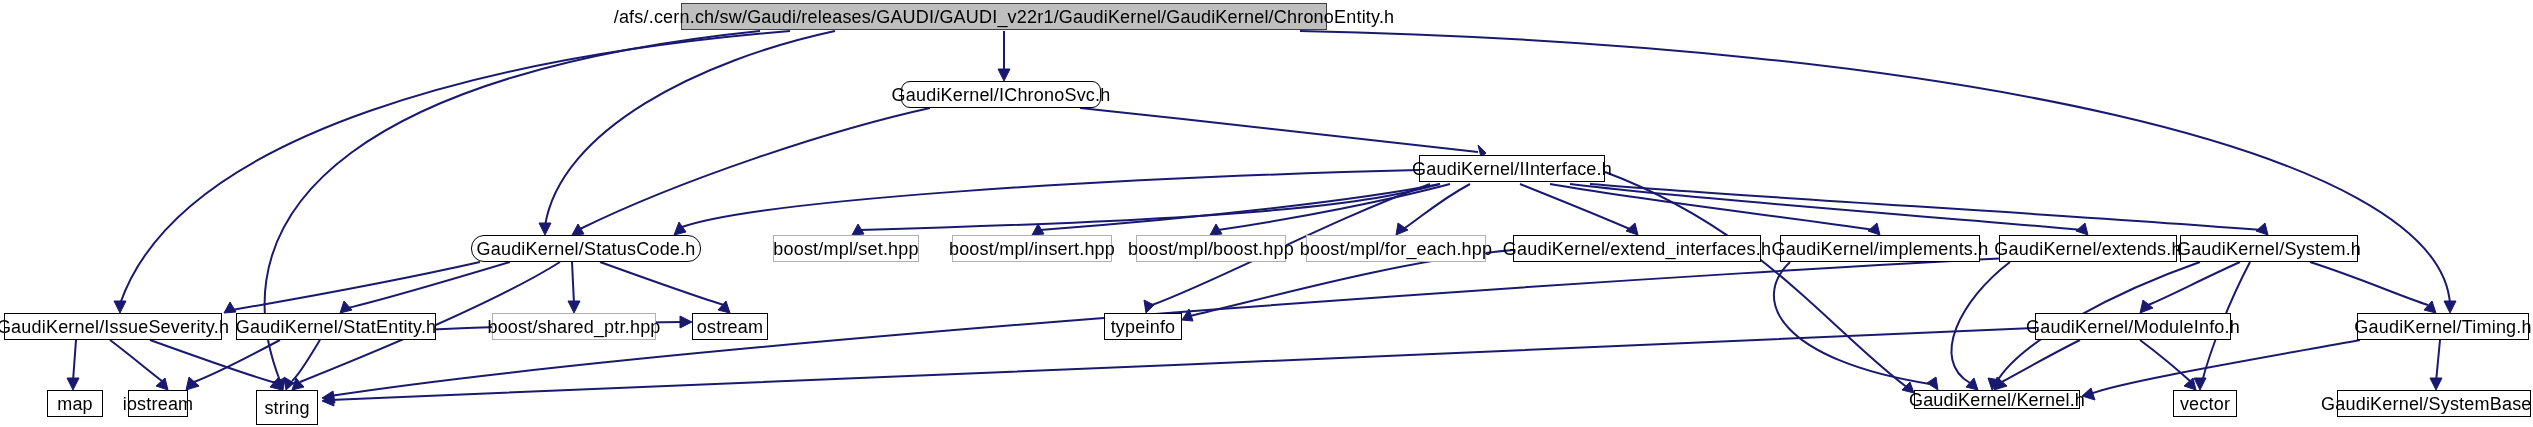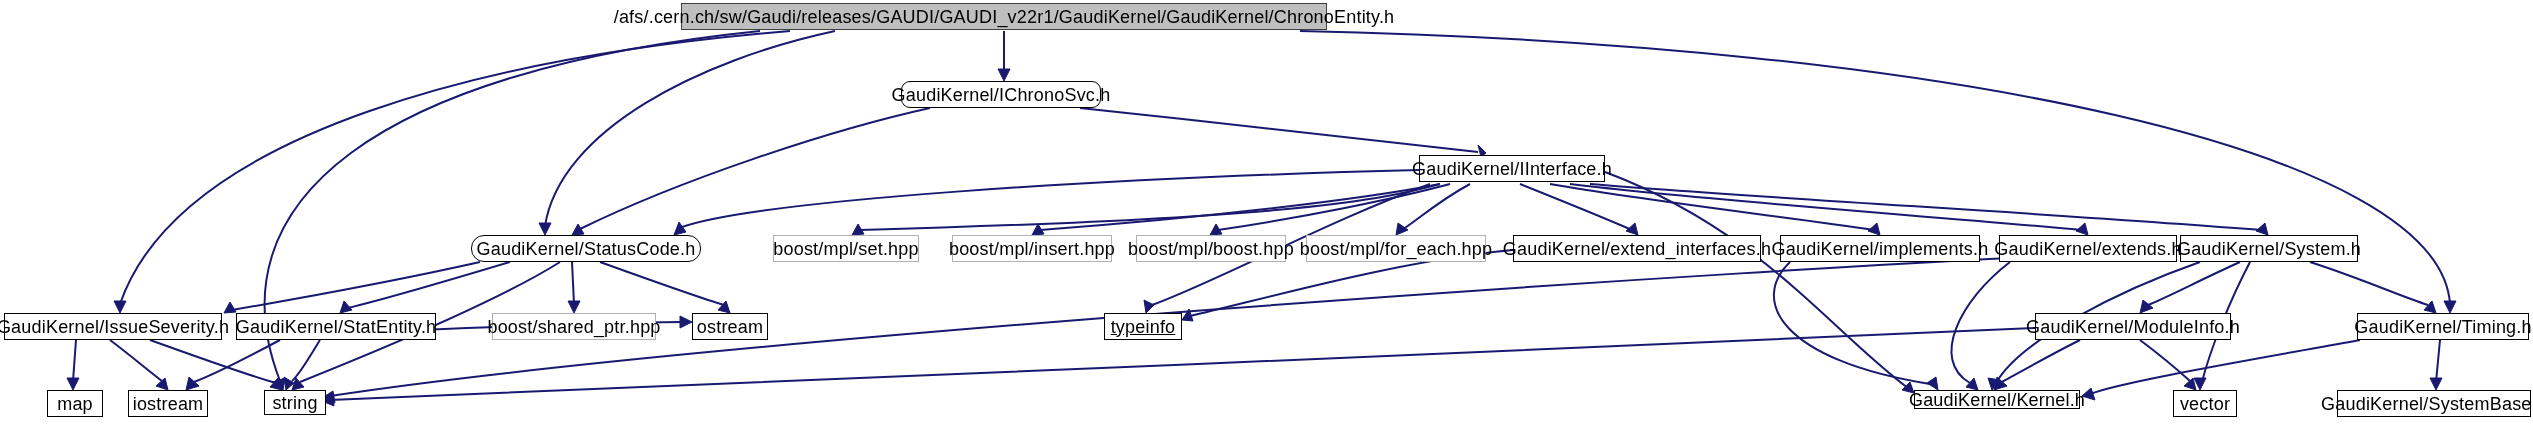--- a/index.html
+++ b/index.html
@@ -278,36 +278,36 @@
       </div>
       <div class="node-box kind-local" style="left: 236px; top: 313px; width: 200px; height: 27px;">
         <span class="node-label">GaudiKernel/StatEntity.h</span>
       </div>
       <div class="node-box kind-extern" style="left: 492px; top: 313px; width: 164px; height: 27px;">
         <span class="node-label">boost/shared_ptr.hpp</span>
       </div>
       <div class="node-box kind-local" style="left: 692px; top: 313px; width: 76px; height: 27px;">
         <span class="node-label">ostream</span>
       </div>
-      <div class="node-box kind-local" style="left: 1104px; top: 313px; width: 78px; height: 27px; text-decoration: underline;">
+      <div class="node-box kind-local" style="left: 1104px; top: 313px; width: 78px; height: 27px;">
         <span class="node-label">typeinfo</span>
       </div>
       <div class="node-box kind-local" style="left: 2035px; top: 313px; width: 196px; height: 27px;">
         <span class="node-label">GaudiKernel/ModuleInfo.h</span>
       </div>
       <div class="node-box kind-local" style="left: 2357px; top: 313px; width: 172px; height: 27px;">
         <span class="node-label">GaudiKernel/Timing.h</span>
       </div>
       <div class="node-box kind-local" style="left: 47px; top: 390px; width: 56px; height: 27px;">
         <span class="node-label">map</span>
       </div>
-      <div class="node-box kind-local" style="left: 128px; top: 390px; width: 80px; height: 27px;">
+      <div class="node-box kind-local" style="left: 128px; top: 390px; width: 60px; height: 27px;">
         <span class="node-label">iostream</span>
       </div>
-      <div class="node-box kind-local" style="left: 264px; top: 390px; width: 62px; height: 25px;">
+      <div class="node-box kind-local" style="left: 256px; top: 390px; width: 62px; height: 35px;">
         <span class="node-label">string</span>
       </div>
       <div class="node-box kind-local" style="left: 1914px; top: 390px; width: 166px; height: 19px;">
         <span class="node-label">GaudiKernel/Kernel.h</span>
       </div>
       <div class="node-box kind-local" style="left: 2173px; top: 390px; width: 64px; height: 27px;">
         <span class="node-label">vector</span>
       </div>
       <div class="node-box kind-local" style="left: 2337px; top: 390px; width: 194px; height: 27px;">
         <span class="node-label">GaudiKernel/SystemBase.h</span>

